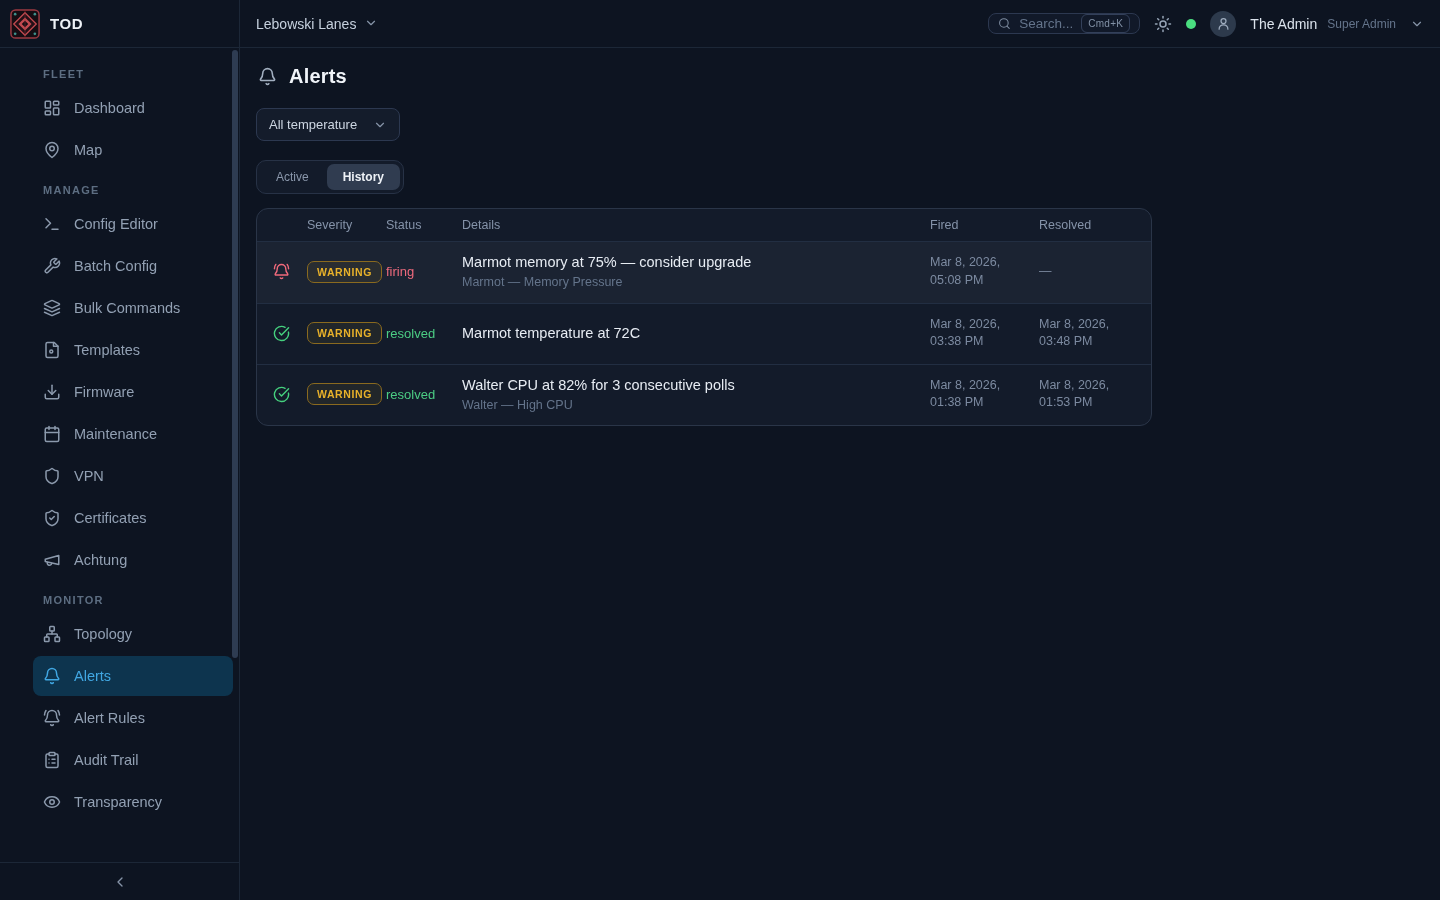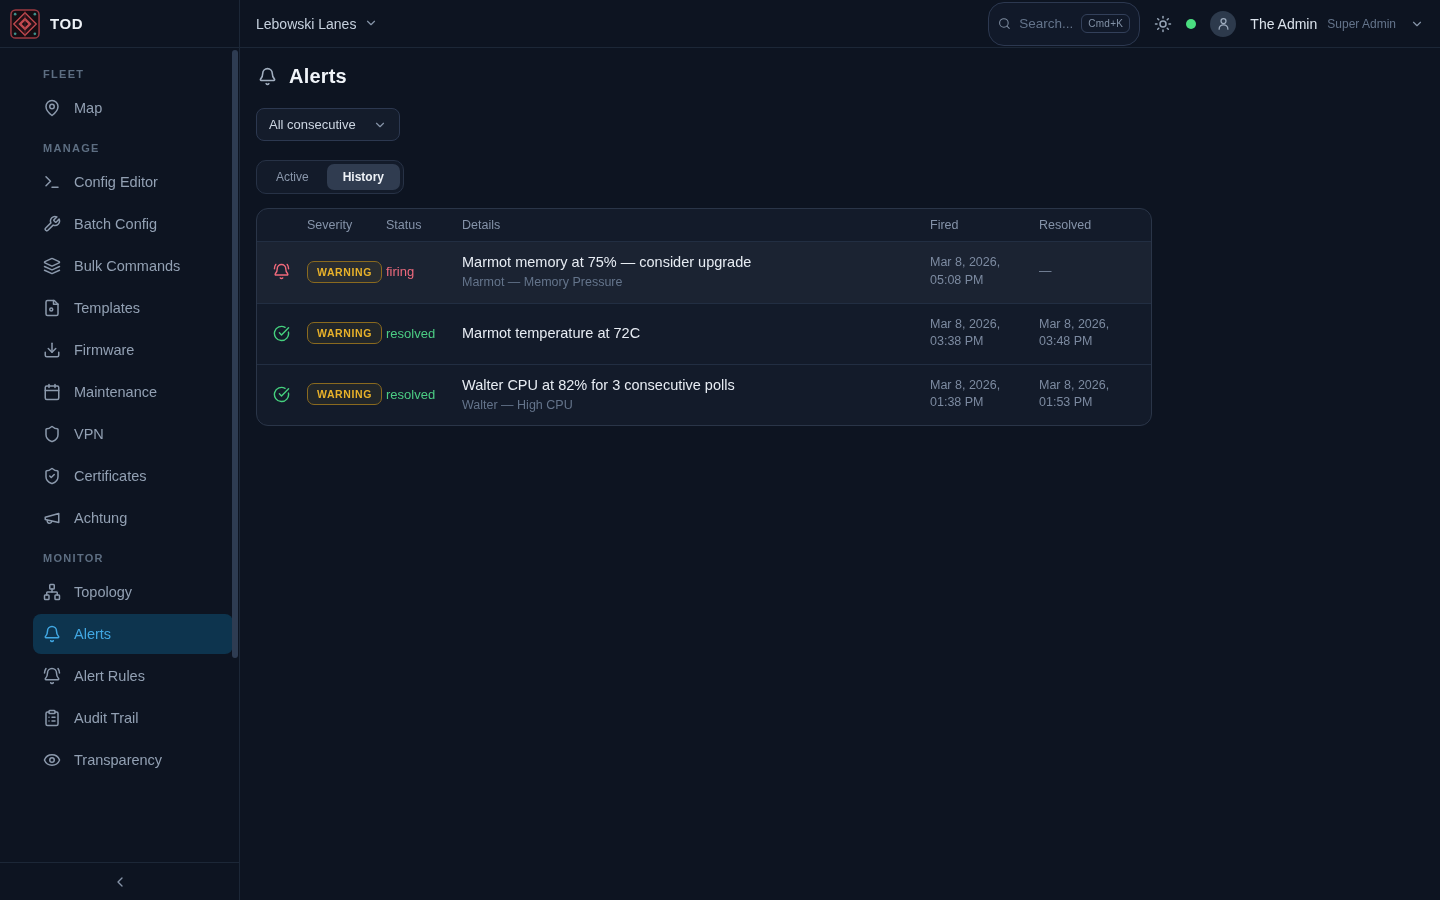--- a/index.html
+++ b/index.html
@@ -52,22 +52,22 @@
   .topbar {
     position:fixed; left:240px; right:0; top:0; height:48px;
     display:flex; align-items:center; justify-content:space-between;
     padding:0 16px; border-bottom:1px solid #1c2737; background:#0d1421; z-index:4;
   }
   .org-switcher { display:flex; align-items:flex-start; gap:8px; cursor:pointer; }
   .org-name { font-size:14px; color:#c6d1de; }
   .chev { width:14px; height:14px; color:#8694a8; }
   .topbar-right { display:flex; align-items:center; gap:14px; }
   .search-box {
-    width:152px; height:44px; display:flex; align-items:center; gap:8px;
-    border:1px solid #2c3850; border-radius:16px; background:#111929;
+    width:152px; height:21px; display:flex; align-items:center; gap:8px;
+    border:1px solid #2c3850; border-radius:8px; background:#111929;
     padding:0 9px; cursor:text;
   }
   .search-box .icon { width:15px; height:15px; color:#7e8ca0; }
   .search-ph { flex:1; font-size:13.5px; color:#64748b; }
   .kbd {
     border:1px solid #33405a; border-radius:6px; padding:3px 6px;
     font-size:10px; color:#8291a6; letter-spacing:.3px; white-space:nowrap;
   }
   .theme-toggle { width:18px; height:18px; color:#97a5b7; cursor:pointer; }
   .status-dot { width:10px; height:10px; border-radius:50%; background:#4ade80; }
@@ -149,20 +149,31 @@
       </svg>
     </span>
     <span class="logo-text">TOD</span>
   </div>
 
   <nav class="nav">
       <div class="nav-section-label">FLEET</div>
       <div class="nav-item">
         <span class="icon">
           <svg viewBox="0 0 24 24" fill="none" stroke="currentColor" stroke-width="2" stroke-linecap="round" stroke-linejoin="round">
+            <rect x="3" y="3" width="7" height="9" rx="1"></rect>
+            <rect x="14" y="3" width="7" height="5" rx="1"></rect>
+            <rect x="14" y="12" width="7" height="9" rx="1"></rect>
+            <rect x="3" y="16" width="7" height="5" rx="1"></rect>
+          </svg>
+        </span>
+        <span class="nav-label">Dashboard</span>
+      </div>
+      <div class="nav-item">
+        <span class="icon">
+          <svg viewBox="0 0 24 24" fill="none" stroke="currentColor" stroke-width="2" stroke-linecap="round" stroke-linejoin="round">
             <path d="M20 10c0 6-8 12-8 12s-8-6-8-12a8 8 0 0 1 16 0Z"></path>
             <circle cx="12" cy="10" r="3"></circle>
           </svg>
         </span>
         <span class="nav-label">Map</span>
       </div>
       <div class="nav-section-label">MANAGE</div>
       <div class="nav-item">
         <span class="icon">
           <svg viewBox="0 0 24 24" fill="none" stroke="currentColor" stroke-width="2" stroke-linecap="round" stroke-linejoin="round">
@@ -377,21 +388,21 @@
     <span class="icon">
       <svg viewBox="0 0 24 24" fill="none" stroke="currentColor" stroke-width="2" stroke-linecap="round" stroke-linejoin="round">
           <path d="M10.268 21a2 2 0 0 0 3.464 0"></path>
           <path d="M3.262 15.326A1 1 0 0 0 4 17h16a1 1 0 0 0 .74-1.673C19.41 13.956 18 12.499 18 8A6 6 0 0 0 6 8c0 4.499-1.411 5.956-2.738 7.326"></path>
         </svg>
     </span>
     <h1 class="page-title">Alerts</h1>
   </div>
 
   <div class="severity-select">
-    <span class="label">All consecutive</span>
+    <span class="label">All temperature</span>
     <span class="chev icon">
       <svg viewBox="0 0 24 24" fill="none" stroke="currentColor" stroke-width="2" stroke-linecap="round" stroke-linejoin="round">
           <path d="m6 9 6 6 6-6"></path>
         </svg>
     </span>
   </div>
 
   <div>
     <div class="tabs">
         <div class="tab">Active</div>

